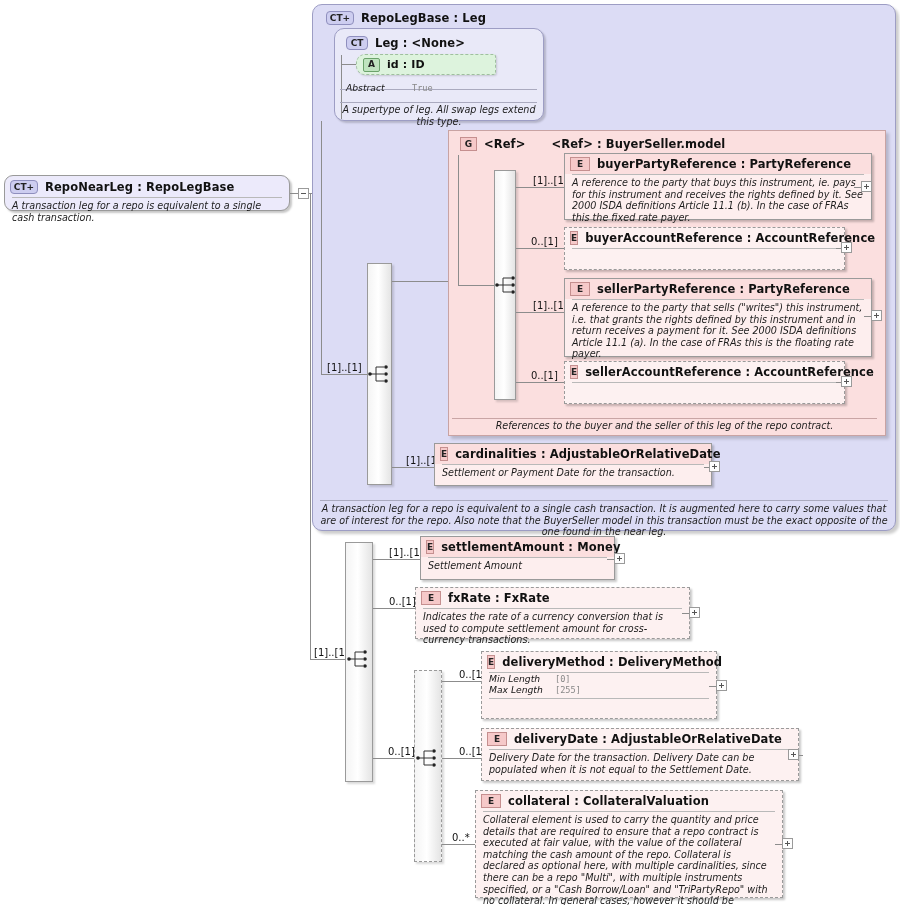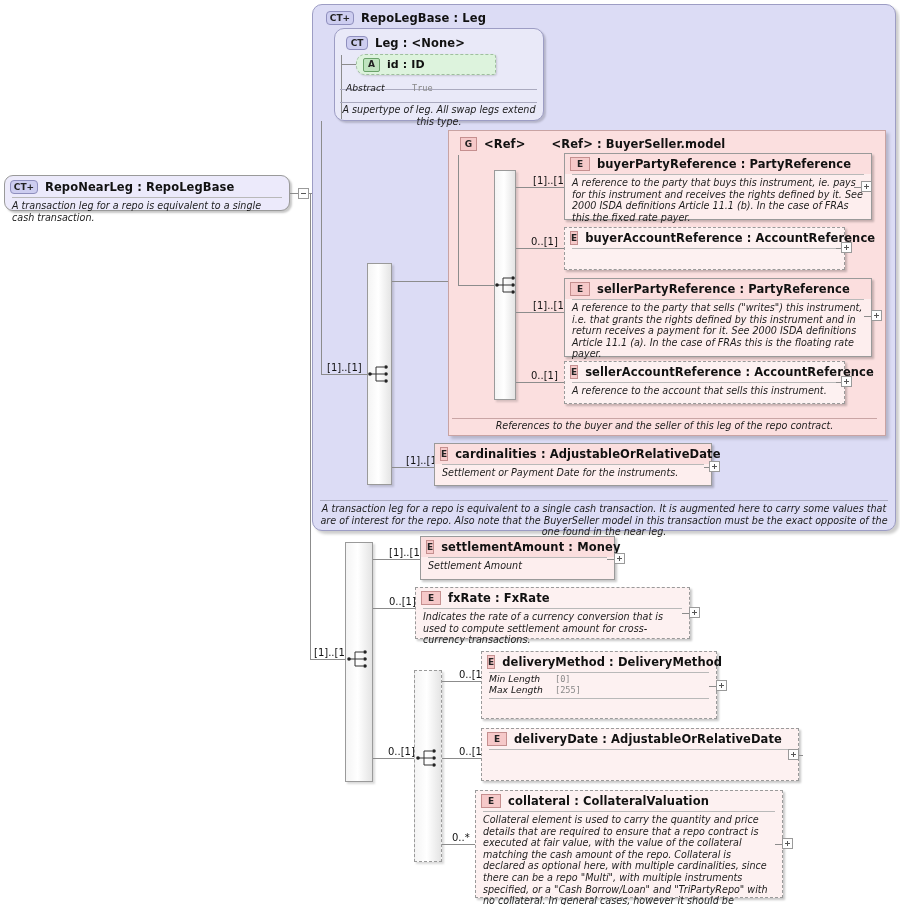--- a/index.html
+++ b/index.html
@@ -215,32 +215,31 @@
 </div>
 <div class="ln lnh" style="left:864px;top:316px;width:12px;"></div>
 <div class="tog plus" style="left:871px;top:310px;"></div>
 
 <div class="node dashed" style="left:564px;top:361px;width:281px;height:43px;background:#fdf1f1;">
   <div class="node-head">
     <span class="badge badge-E">E</span>
     <span class="node-title">sellerAccountReference : AccountReference</span>
   </div>
   <div class="hr"></div>
-  <div class="node-doc">A reference to the account that sells this instrument.</div>
 </div>
 <div class="ln lnh" style="left:836px;top:382px;width:9px;"></div>
 <div class="tog plus" style="left:841px;top:376px;"></div>
 
 <div class="node solid pink" style="left:434px;top:443px;width:278px;height:43px;">
   <div class="node-head pinkhdr">
     <span class="badge badge-E">E</span>
     <span class="node-title">cardinalities : AdjustableOrRelativeDate</span>
   </div>
   <div class="hr"></div>
-  <div class="node-doc">Settlement or Payment Date for the instruments.</div>
+  <div class="node-doc">Settlement or Payment Date for the transaction.</div>
 </div>
 <div class="ln lnh" style="left:704px;top:467px;width:9px;"></div>
 <div class="tog plus" style="left:709px;top:461px;"></div>
 
 <div class="ln lnv" style="left:310px;top:193px;width:1px;height:466px;"></div>
 <div class="ln lnh" style="left:310px;top:659px;width:38px;height:1px;"></div>
 <div class="card" style="left:314px;top:647px;">[1]..[1]</div>
 <div class="seqbar solid" style="left:345px;top:542px;width:28px;height:240px;"></div>
 <svg class="seqicon" style="left:347px;top:648px;" viewBox="0 0 26 22">
   <line x1="1" y1="11" x2="8" y2="11" stroke="#333" stroke-width="1"></line>
@@ -319,20 +318,21 @@
 <div class="tog plus" style="left:716px;top:680px;"></div>
 
 <div class="ln lnh" style="left:442px;top:758px;width:44px;height:1px;"></div>
 <div class="card" style="left:459px;top:746px;">0..[1]</div>
 <div class="node dashed" style="left:481px;top:728px;width:318px;height:53px;background:#fdf1f1;">
   <div class="node-head">
     <span class="badge badge-E">E</span>
     <span class="node-title">deliveryDate : AdjustableOrRelativeDate</span>
   </div>
   <div class="hr"></div>
+  <div class="node-doc">Delivery Date for the transaction. Delivery Date can be populated when it is not equal to the Settlement Date.</div>
 </div>
 <div class="ln lnh" style="left:791px;top:755px;width:12px;"></div>
 <div class="tog plus" style="left:788px;top:749px;"></div>
 
 <div class="ln lnh" style="left:442px;top:844px;width:34px;height:1px;"></div>
 <div class="card" style="left:452px;top:832px;">0..*</div>
 <div class="node dashed" style="left:475px;top:790px;width:308px;height:108px;background:#fdf1f1;">
   <div class="node-head">
     <span class="badge badge-E">E</span>
     <span class="node-title">collateral : CollateralValuation</span>

